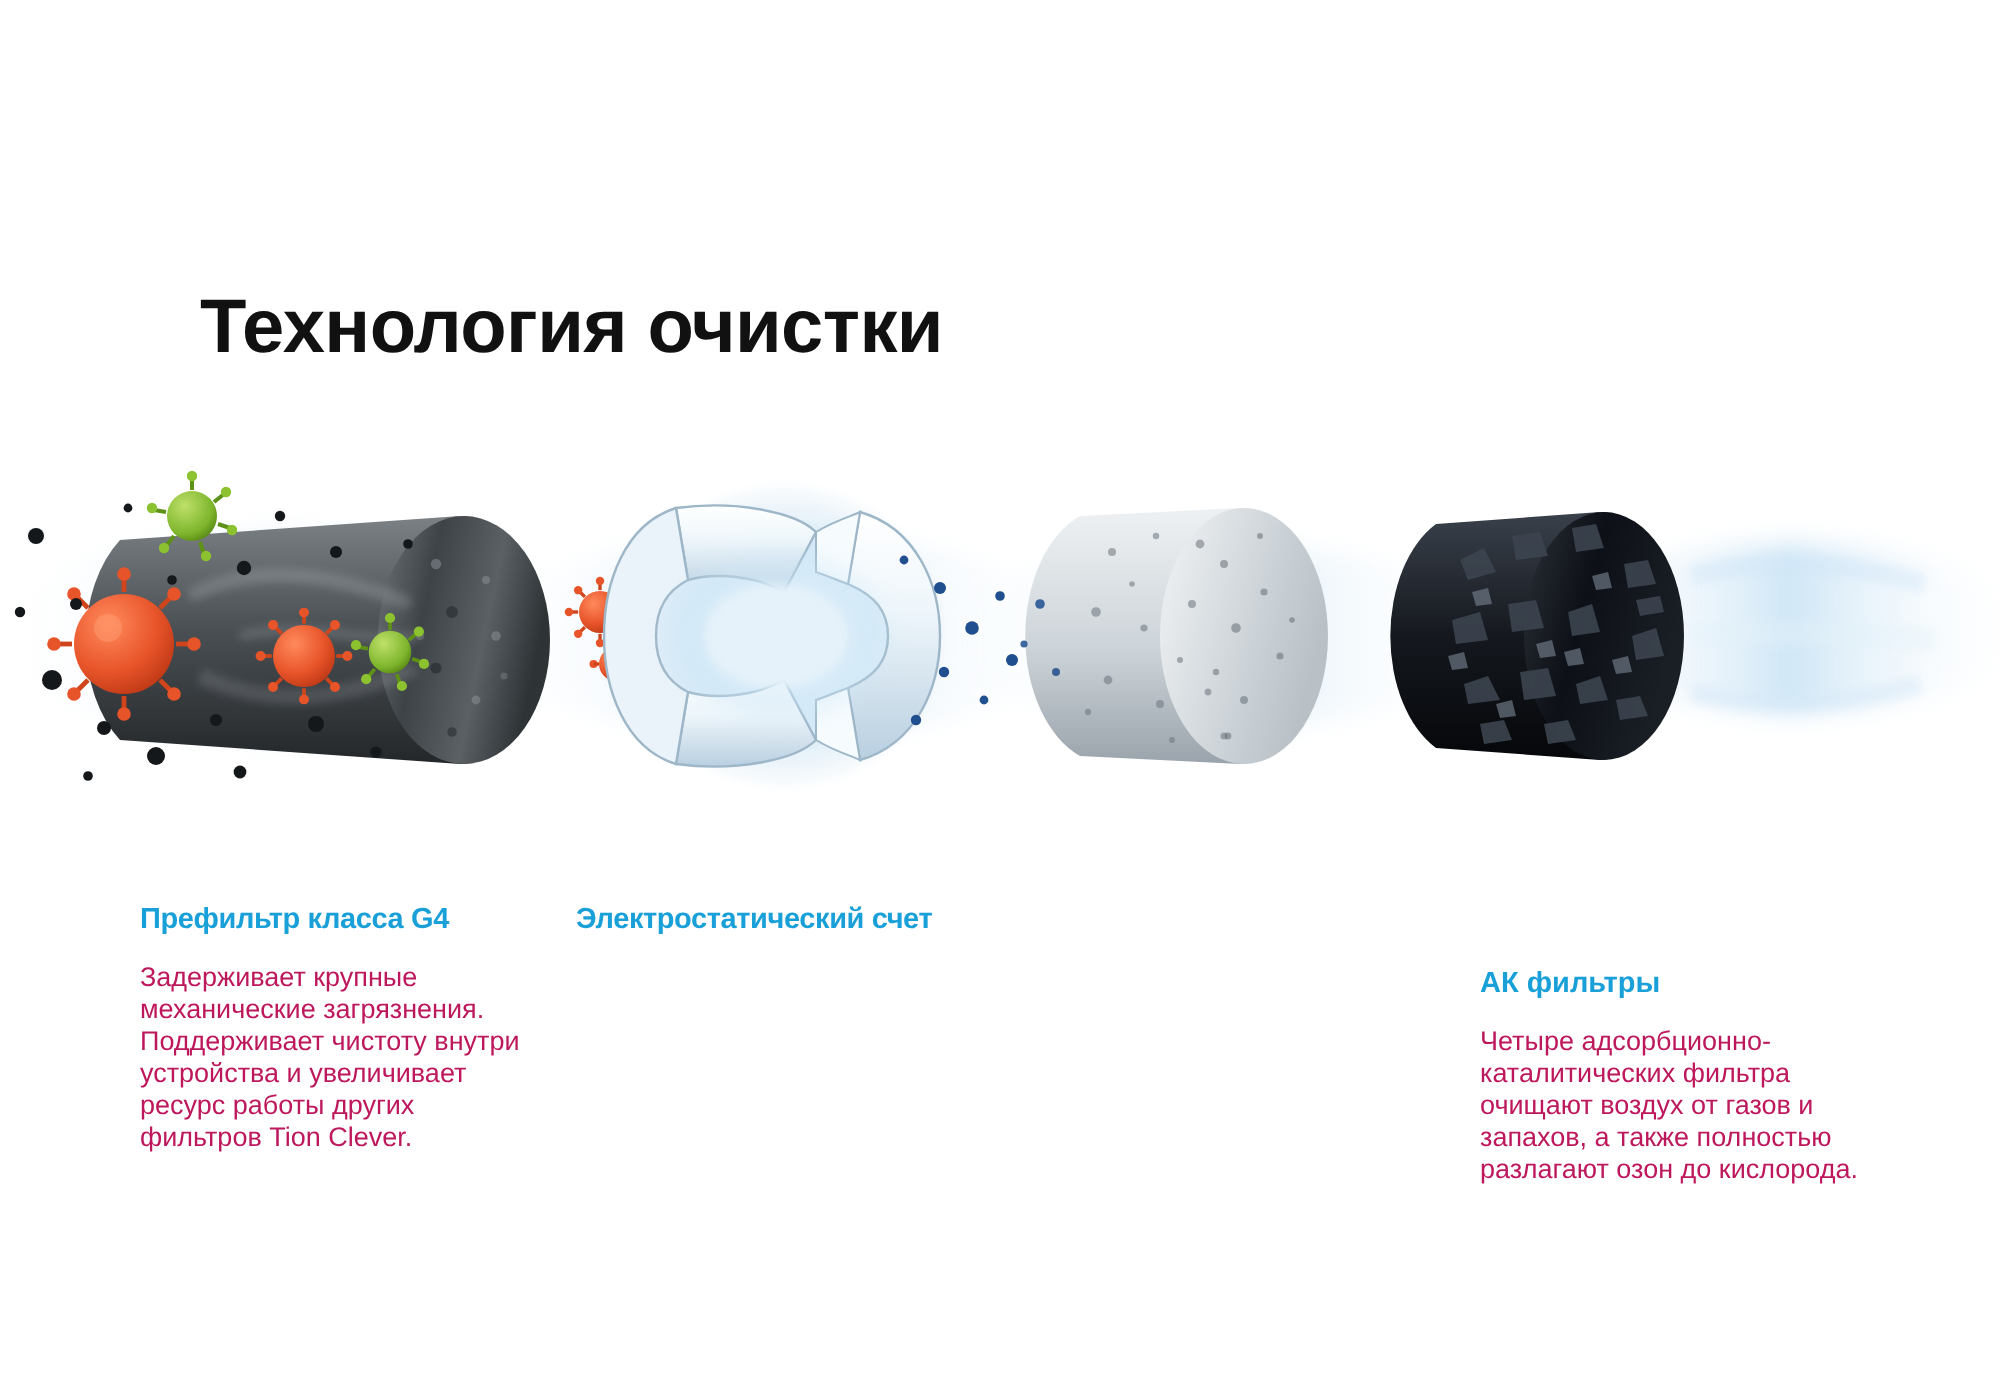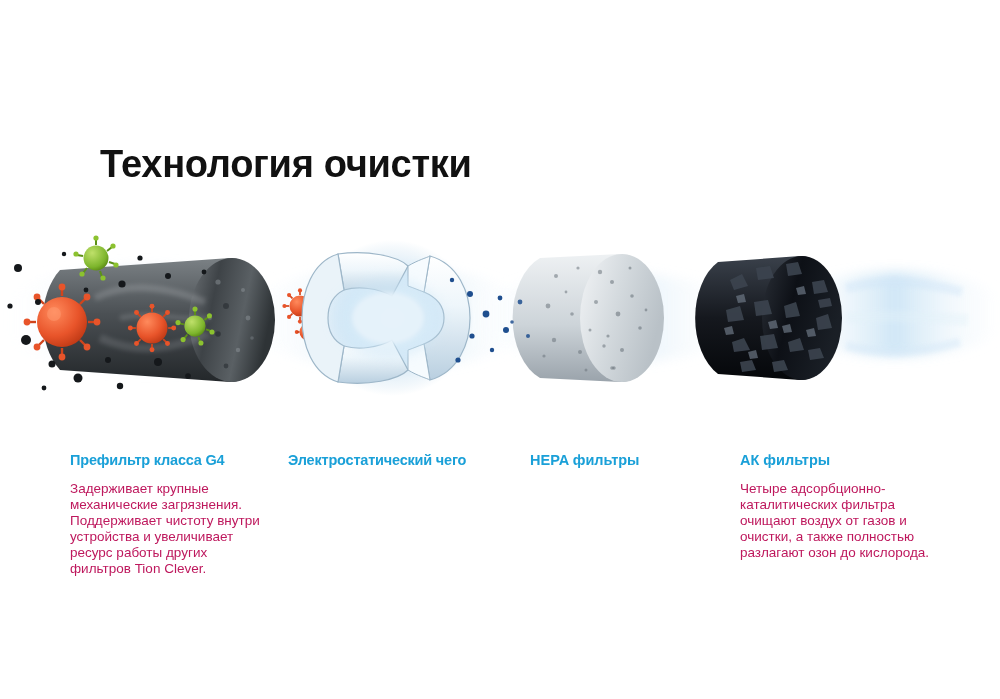--- a/index.html
+++ b/index.html
@@ -57,21 +57,21 @@
     height: 200px;
   }
   .col {
     position: absolute;
     top: 0;
     width: 200px;
   }
   .col.c0 { left: 70px; }
   .col.c1 { left: 288px; }
   .col.c2 { left: 530px; }
-  .col.c3 { left: 740px; width: 215px; }
+  .col.c3 { left: 740px; width: 215px; margin-top: 32px; }
 
   .col-heading {
     font-size: 14.5px;
     font-weight: bold;
     color: #1aa0d8;
     margin: 0 0 12px 0;
     line-height: 1.2;
     white-space: nowrap;
   }
   .col.c0 .col-heading,
@@ -465,27 +465,26 @@
   </div>
 
   <div class="captions">
 
     <div class="col c0">
       <div class="col-heading">Префильтр класса G4</div>
       <div class="col-body">Задерживает крупные механические загрязнения. Поддерживает чистоту внутри устройства и увеличивает ресурс работы других фильтров Tion Clever.</div>
     </div>
 
     <div class="col c1">
-      <div class="col-heading">Электростатический чего</div>
+      <div class="col-heading">Электростатический счет</div>
     </div>
 
     <div class="col c2">
-      <div class="col-heading">HEPA фильтры</div>
     </div>
 
     <div class="col c3">
       <div class="col-heading">АК фильтры</div>
-      <div class="col-body">Четыре адсорбционно-каталитических фильтра очищают воздух от газов и очистки, а также полностью разлагают озон до кислорода.</div>
+      <div class="col-body">Четыре адсорбционно-каталитических фильтра очищают воздух от газов и запахов, а также полностью разлагают озон до кислорода.</div>
     </div>
 
   </div>
 
 </div>
 
 </body></html>

